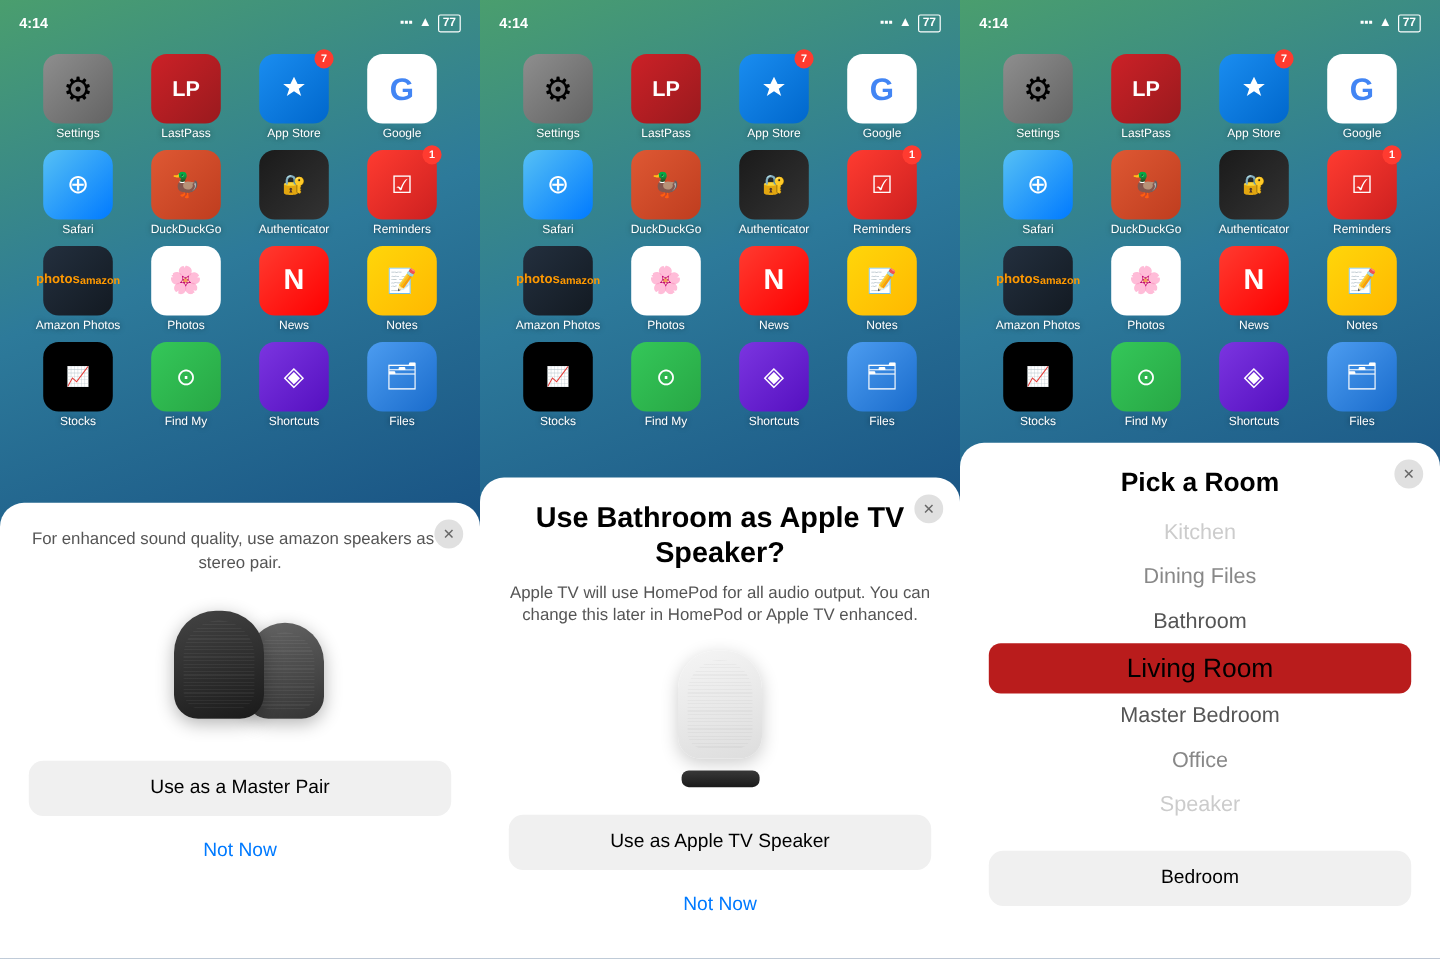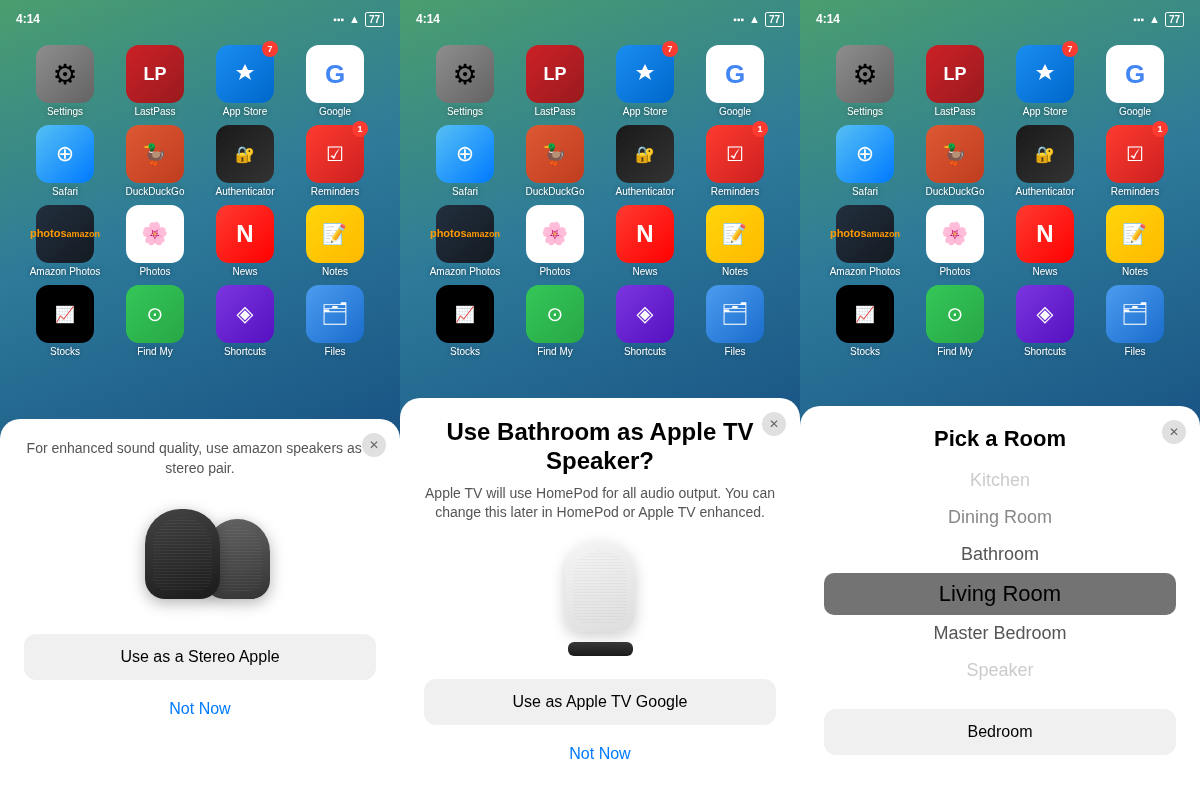--- a/index.html
+++ b/index.html
@@ -292,21 +292,21 @@
       padding: 8px 20px;
       font-size: 18px;
       color: #aaa;
       cursor: pointer;
       width: 100%;
       text-align: center;
       border-radius: 10px;
     }
 
     .room-item.selected {
-      background: #737373;
+      background: #b91c1c;
       color: #000;
       font-size: 22px;
       font-weight: 500;
     }
 
     
     .panel-divider {
       width: 1px;
       height: 799px;
       background: rgba(0,0,0,0.1);
@@ -409,21 +409,21 @@
   <div class="modal-overlay">
     <div class="modal-sheet">
       <div class="modal-close">✕</div>
       <div class="modal-subtitle">For enhanced sound quality, use amazon speakers as a stereo pair.</div>
       <div class="modal-image-area">
         <div class="speakers-pair">
           <div class="homepod-dark" style="width:75px;height:90px;"></div>
           <div class="homepod-dark" style="width:65px;height:80px;background:linear-gradient(160deg,#666,#333);z-index:1;"></div>
         </div>
       </div>
-      <button class="action-button">Use as a Stereo Apple</button>
+      <button class="action-button">Use as a Master Pair</button>
       <span class="not-now-link">Not Now</span>
     </div>
   </div>
 </div>
 
 <div class="panel-divider"></div>
 
 <div class="phone-panel">
   <div class="bg-gradient"></div>
 
@@ -515,21 +515,21 @@
     <div class="modal-sheet" style="min-height:400px;">
       <div class="modal-close">✕</div>
       <div class="modal-title" style="font-size:24px;line-height:1.2;">Use Bathroom as Apple TV Speaker?</div>
       <div class="modal-subtitle">Apple TV will use HomePod for all audio output. You can change this later in HomePod or Apple TV enhanced.</div>
       <div class="modal-image-area">
         <div class="homepod-with-tv">
           <div class="homepod-white" style="width:70px;height:90px;margin-bottom:6px;"></div>
           <div class="apple-tv-box" style="width:65px;height:14px;border-radius:6px;"></div>
         </div>
       </div>
-      <button class="action-button">Use as Apple TV Google</button>
+      <button class="action-button">Use as Apple TV Speaker</button>
       <span class="not-now-link">Not Now</span>
     </div>
   </div>
 </div>
 
 <div class="panel-divider"></div>
 
 <div class="phone-panel">
   <div class="bg-gradient"></div>
 
@@ -617,23 +617,24 @@
     </div>
   </div>
 
   <div class="modal-overlay">
     <div class="modal-sheet" style="min-height:380px;">
       <div class="modal-close">✕</div>
       <div class="modal-title">Pick a Room</div>
 
       <div class="room-picker">
         <div class="room-item" style="color:#ccc;">Kitchen</div>
-        <div class="room-item" style="color:#888;">Dining Room</div>
+        <div class="room-item" style="color:#888;">Dining Files</div>
         <div class="room-item" style="color:#555;">Bathroom</div>
         <div class="room-item selected">Living Room</div>
         <div class="room-item" style="color:#555;">Master Bedroom</div>
+        <div class="room-item" style="color:#888;">Office</div>
         <div class="room-item" style="color:#ccc;">Speaker</div>
       </div>
 
       <button class="action-button">Bedroom</button>
     </div>
   </div>
 </div>
 
 </body></html>

